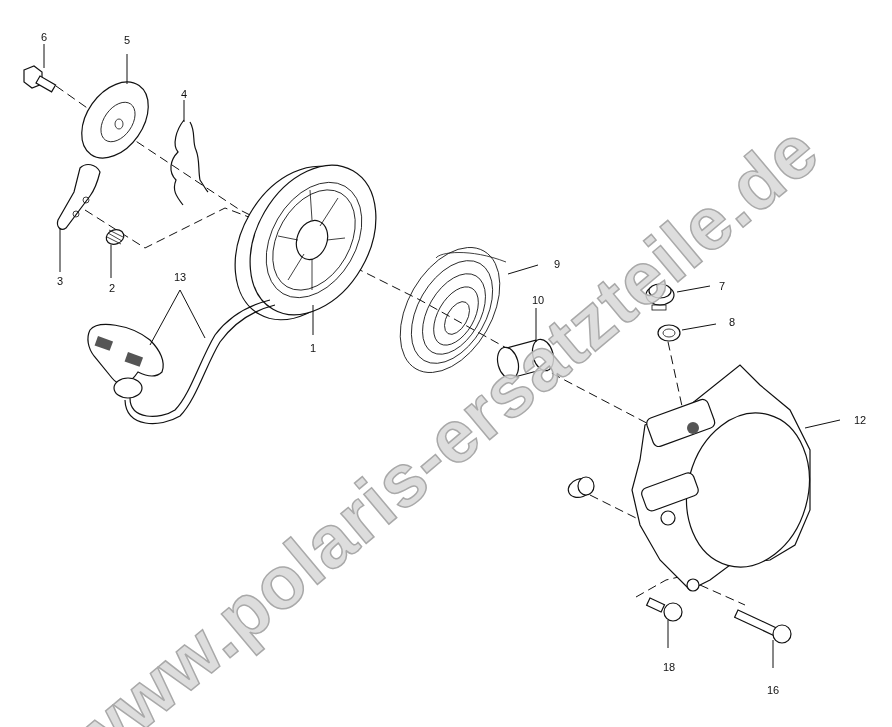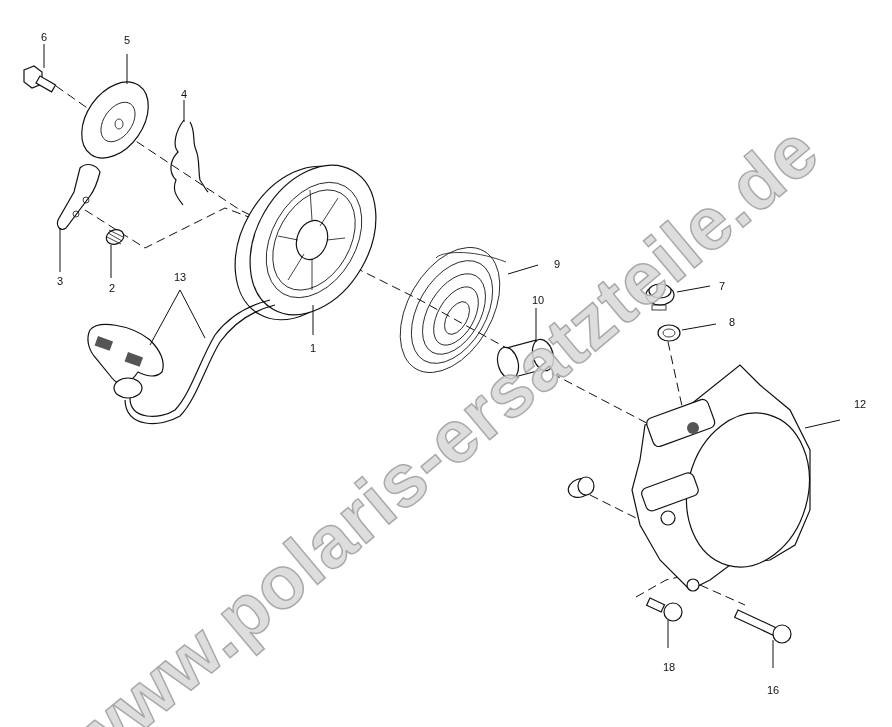--- a/index.html
+++ b/index.html
@@ -145,19 +145,19 @@
   <span class="callout" style="left:127px;top:40px">5</span>
   <span class="callout" style="left:184px;top:94px">4</span>
   <span class="callout" style="left:60px;top:281px">3</span>
   <span class="callout" style="left:112px;top:288px">2</span>
   <span class="callout" style="left:180px;top:277px">13</span>
   <span class="callout" style="left:313px;top:348px">1</span>
   <span class="callout" style="left:557px;top:264px">9</span>
   <span class="callout" style="left:538px;top:300px">10</span>
   <span class="callout" style="left:722px;top:286px">7</span>
   <span class="callout" style="left:732px;top:322px">8</span>
-  <span class="callout" style="left:860px;top:404px">12</span>
+  <span class="callout" style="left:860px;top:420px">12</span>
   <span class="callout" style="left:669px;top:667px">18</span>
   <span class="callout" style="left:773px;top:690px">16</span>
 
   
   <div class="watermark" style="left:50px;top:720px">www.polaris-ersatzteile.de</div>
 </div>
 
 </body></html>

